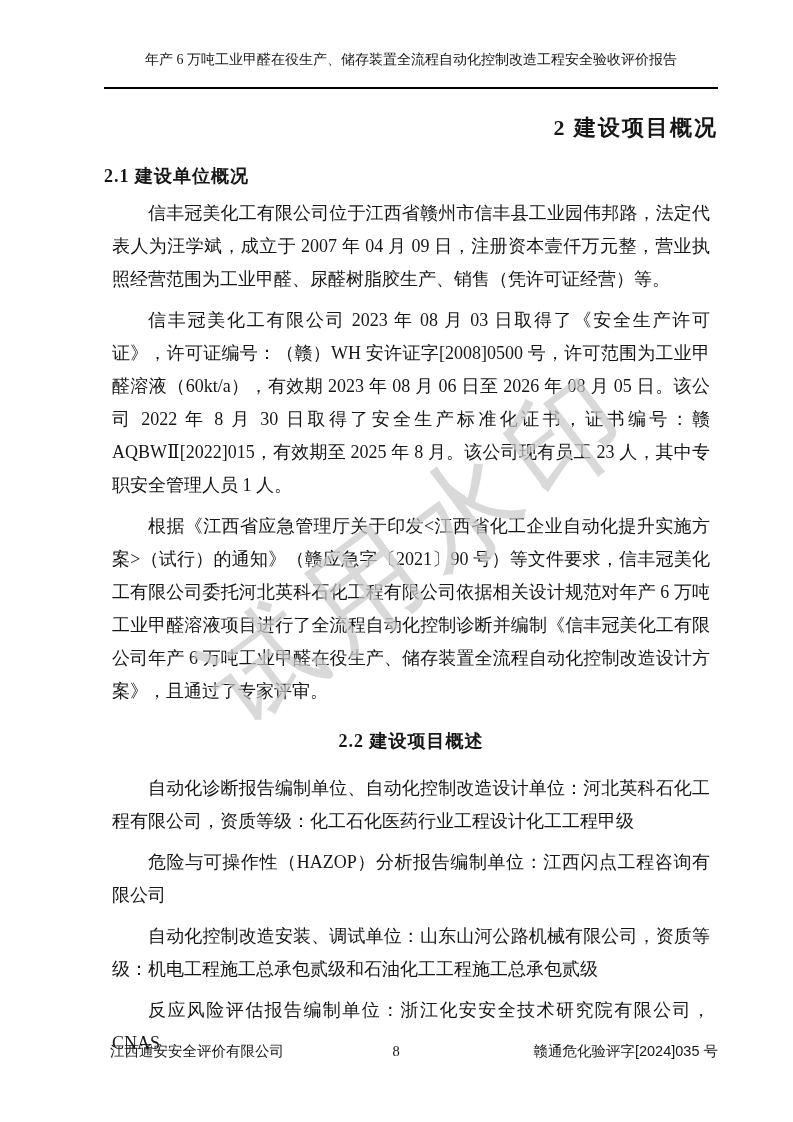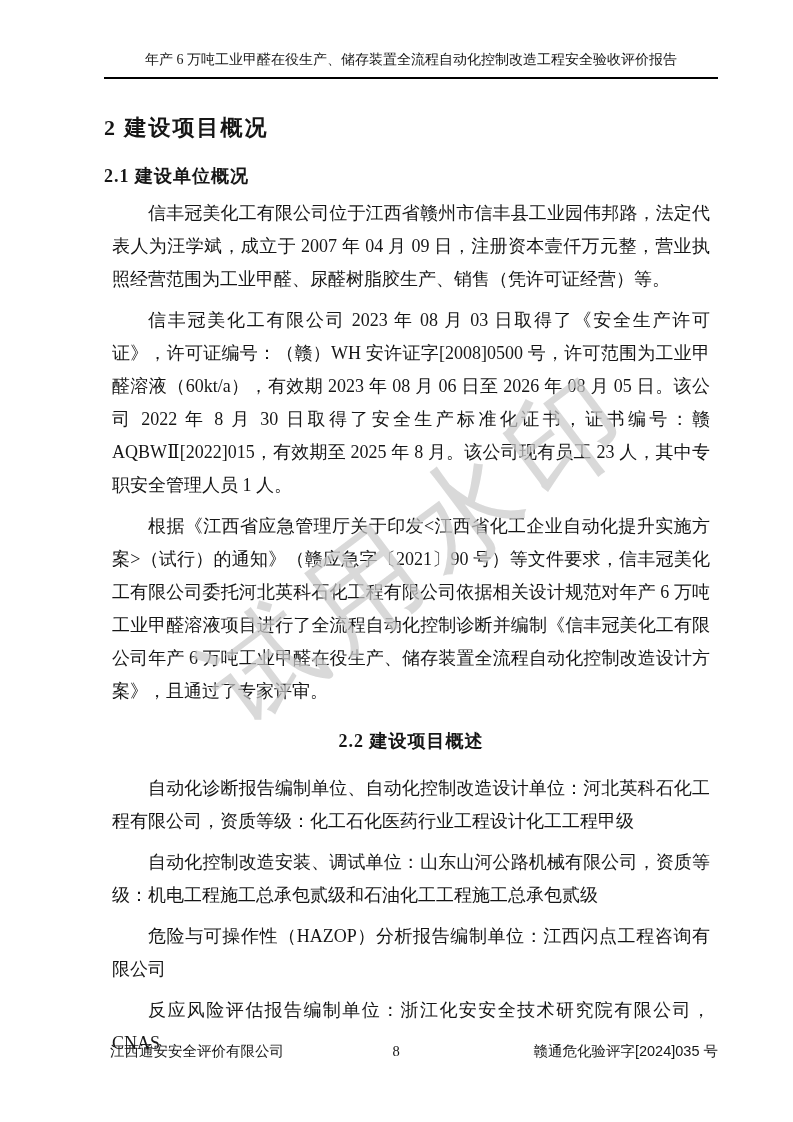--- a/index.html
+++ b/index.html
@@ -9,28 +9,28 @@
     background:#ffffff;
     overflow:hidden;
     font-family:"Liberation Serif","DejaVu Serif",serif;
     color:#161616;
   }
   
   .header {
     position:absolute; top:48px; left:104px; width:614px;
     text-align:center;
     font-size:14px; line-height:24px;
-    padding-bottom:5px;
+    padding-bottom:15px;
     border-bottom:2px solid #000;
     z-index:1;
   }
   
   .doc-title {
     position:absolute; top:111px; left:104px; width:614px;
-    text-align:left;
+    text-align:right;
     font-size:22px; font-weight:bold; letter-spacing:2px;
     line-height:34px;
     z-index:1;
   }
   
   .content {
     position:absolute; top:163px; left:104px; width:614px;
     z-index:1;
   }
   .content h2 {
@@ -80,22 +80,22 @@
   <div class="doc-title">2 建设项目概况</div>
 
   <div class="content">
     <h2 class="h-first">2.1 建设单位概况</h2>
     <p>信丰冠美化工有限公司位于江西省赣州市信丰县工业园伟邦路，法定代表人为汪学斌，成立于 2007 年 04 月 09 日，注册资本壹仟万元整，营业执照经营范围为工业甲醛、尿醛树脂胶生产、销售（凭许可证经营）等。</p>
     <p>信丰冠美化工有限公司 2023 年 08 月 03 日取得了《安全生产许可证》，许可证编号：（赣）WH 安许证字[2008]0500 号，许可范围为工业甲醛溶液（60kt/a），有效期 2023 年 08 月 06 日至 2026 年 08 月 05 日。该公司 2022 年 8 月 30 日取得了安全生产标准化证书，证书编号：赣 AQBWⅡ[2022]015，有效期至 2025 年 8 月。该公司现有员工 23 人，其中专职安全管理人员 1 人。</p>
     <p>根据《江西省应急管理厅关于印发&lt;江西省化工企业自动化提升实施方案&gt;（试行）的通知》（赣应急字〔2021〕90 号）等文件要求，信丰冠美化工有限公司委托河北英科石化工程有限公司依据相关设计规范对年产 6 万吨工业甲醛溶液项目进行了全流程自动化控制诊断并编制《信丰冠美化工有限公司年产 6 万吨工业甲醛在役生产、储存装置全流程自动化控制改造设计方案》，且通过了专家评审。</p>
 
     <h2 class="h-second">2.2 建设项目概述</h2>
     <p>自动化诊断报告编制单位、自动化控制改造设计单位：河北英科石化工程有限公司，资质等级：化工石化医药行业工程设计化工工程甲级</p>
+    <p>危险与可操作性（HAZOP）分析报告编制单位：江西闪点工程咨询有限公司</p>
     <p>自动化控制改造安装、调试单位：山东山河公路机械有限公司，资质等级：机电工程施工总承包贰级和石油化工工程施工总承包贰级</p>
-    <p>危险与可操作性（HAZOP）分析报告编制单位：江西闪点工程咨询有限公司</p>
     <p>反应风险评估报告编制单位：浙江化安安全技术研究院有限公司，CNAS</p>
   </div>
 
   <div class="watermark">试用水印</div>
 
   <div class="footer">
     <span class="f-left">江西通安安全评价有限公司</span>
     <span class="f-center">8</span>
     <span class="f-right">赣通危化验评字[2024]035 号</span>
   </div>

